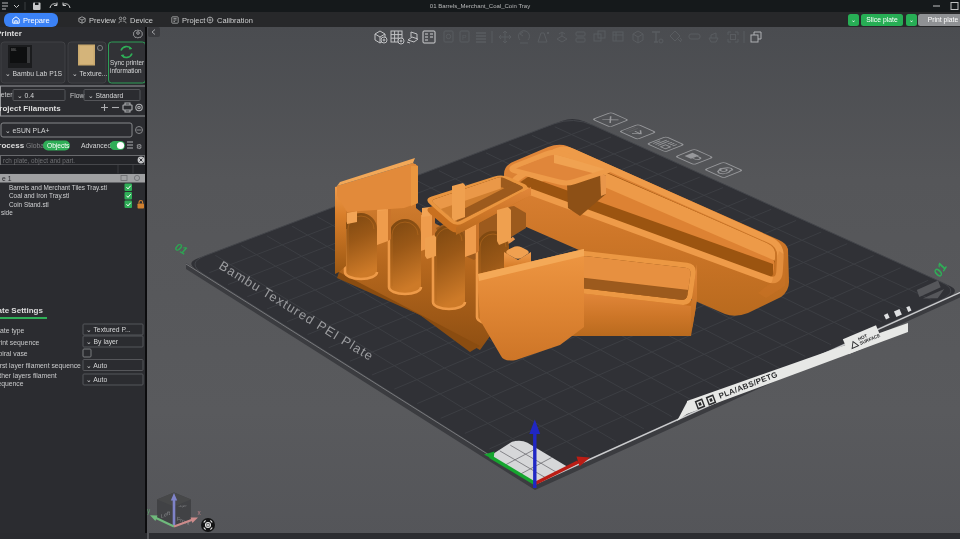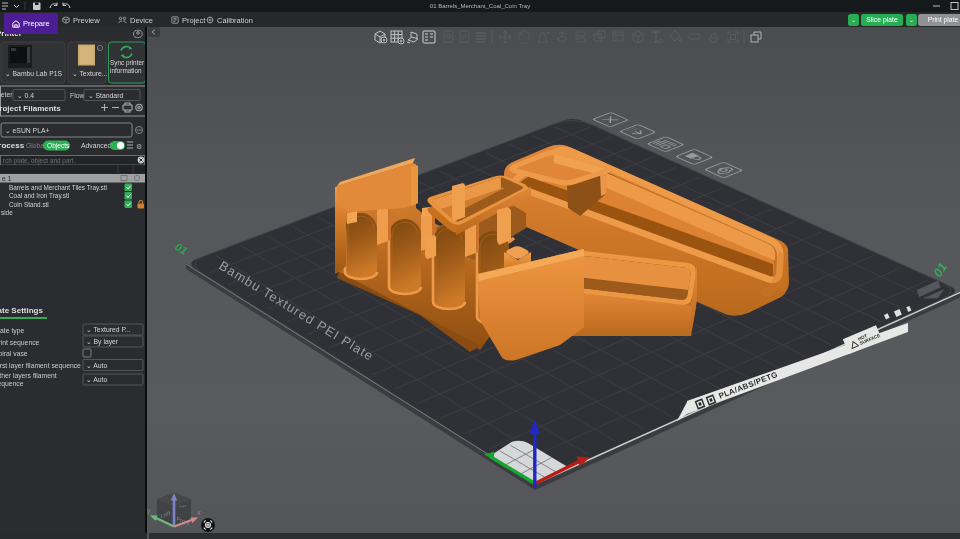--- a/index.html
+++ b/index.html
@@ -1,18 +1,18 @@
 <!DOCTYPE html>
 <html><head><meta charset="utf-8"><style>
 *{margin:0;padding:0;box-sizing:border-box;font-family:"Liberation Sans",sans-serif;}
 body{width:960px;height:539px;overflow:hidden;background:#2a2b2f;position:relative;}
 .titlebar{position:absolute;left:0;top:0;width:960px;height:12px;background:#15191b;z-index:30;}
 .tabbar{position:absolute;left:0;top:12px;width:960px;height:15px;background:#27282a;z-index:30;}
 .tab{position:absolute;top:1.5px;height:13px;font-size:7.5px;color:#cdcecf;display:flex;align-items:center;gap:3px;}
-.tabactive{background:#4c1d95;border-radius:0;color:#fff;padding:0 8px;top:1px;height:21px;}
+.tabactive{background:#3b82f6;border-radius:6px;color:#fff;padding:0 8px;top:1px;height:14px;}
 .sidebar{position:absolute;left:0;top:27px;width:147px;height:506px;background:#2b2c30;z-index:20;border-right:2px solid #0c0c0e;}
 .viewport{position:absolute;left:147px;top:26px;width:813px;height:513px;overflow:hidden;z-index:1;}
 .toolbar{position:absolute;left:372px;top:28px;height:18px;display:flex;align-items:center;gap:4px;z-index:25;}
 .bottombar{position:absolute;left:149px;top:533px;width:811px;height:6px;background:#2c2d31;z-index:25;}
 svg text{user-select:none;}
 </style></head><body>
 
 <div class="viewport"></div>
 <svg width="813" height="513" viewBox="147 26 813 513" style="position:absolute;left:147px;top:26px">
     <defs>
@@ -295,21 +295,21 @@
    <rect x="951" y="2.5" width="7" height="7"></rect>
   </g>
  </svg>
 </div>
 
 <div class="tabbar">
  <div class="tab tabactive" style="left:4px;">
   <svg width="8" height="8" viewBox="0 0 10 10">
         <path d="M1,4 L5,1 L9,4 V9 H1 Z M3.5,9 V6 h3 V9" fill="none" stroke="#fff" stroke-width="1.2"></path>
       </svg>Prepare</div>
- <div class="tab" style="left:62px;"><svg width="8" height="8" viewBox="0 0 10 10">
+ <div class="tab" style="left:78px;"><svg width="8" height="8" viewBox="0 0 10 10">
         <path d="M5,1 L9,3 V7 L5,9 L1,7 V3 Z M5,5 V9 M1,3 L5,5 L9,3" fill="none" stroke="#b0b1b2" stroke-width="1"></path>
       </svg>Preview</div>
  <div class="tab" style="left:118px;"><svg width="9" height="8" viewBox="0 0 11 10">
         <g fill="none" stroke="#b0b1b2" stroke-width="1">
           <circle cx="3" cy="3" r="1.6"></circle>
           <circle cx="8" cy="3" r="1.6"></circle>
           <path d="M1,9 a3,3 0 0 1 4,-2.5 M6,6.5 a3,3 0 0 1 4,2.5"></path>
         </g>
       </svg>Device</div>
  <div class="tab" style="left:171px;"><svg width="8" height="8" viewBox="0 0 10 10">

